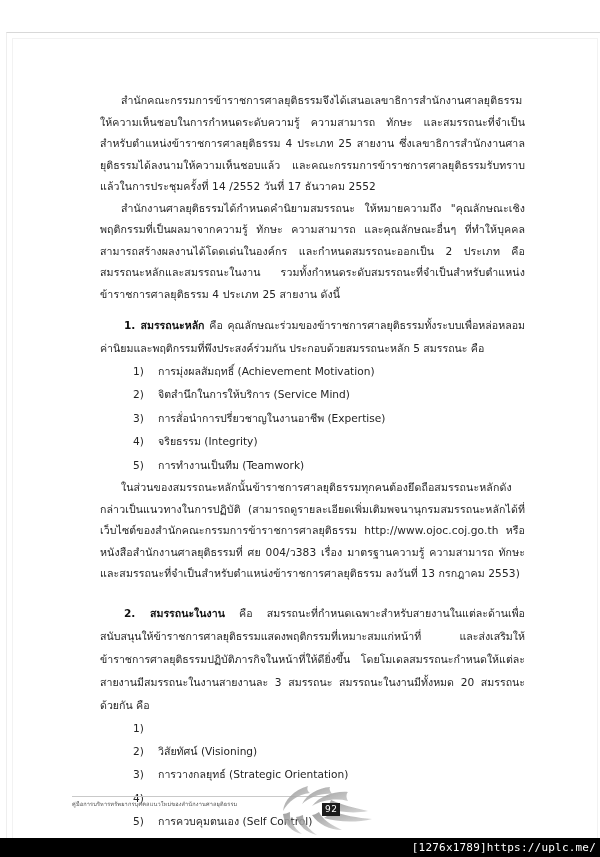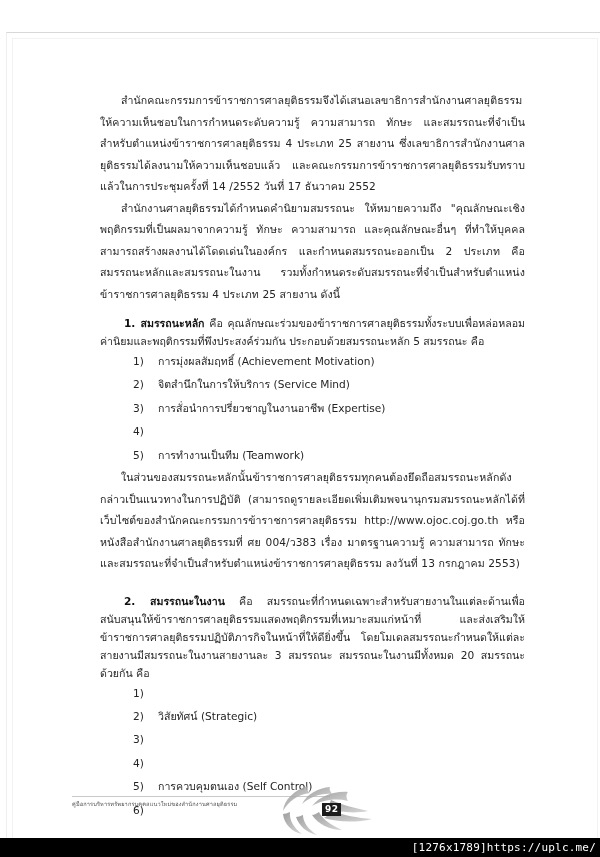--- a/index.html
+++ b/index.html
@@ -69,21 +69,21 @@
     letter-spacing: 0.1px;
     color: #242424;
   }
 
   .spacer-sm { height: 9px; }
   .spacer-md { height: 17px; }
 
   
   .section-para {
     font-size: 10.6px;
-    line-height: 18px;
+    line-height: 23px;
     text-align: justify;
     margin: 0;
     text-indent: 24px;
     color: #242424;
   }
   .section-para b,
   .sec-label {
     font-weight: bold;
     color: #101010;
   }
@@ -145,21 +145,21 @@
   }
   #page-number-badge {
     position: absolute;
     left: 310px;
     top: 13px;
     min-width: 18px;
     height: 13px;
     background: #1b1b1b;
     color: #ffffff;
     font-size: 9px;
-    font-weight: bold;
+    font-weight: normal;
     line-height: 13px;
     text-align: center;
     padding: 0 3px;
     box-sizing: border-box;
     letter-spacing: 0.4px;
   }
 
   
   #watermark-bar {
     position: absolute;
@@ -205,43 +205,45 @@
         <li>
             <span class="marker">2)</span>
             <span class="item-text">จิตสำนึกในการให้บริการ (Service Mind)</span>
           </li>
         <li>
             <span class="marker">3)</span>
             <span class="item-text">การสั่อนำการปรี่ยวชาญในงานอาชีพ (Expertise)</span>
           </li>
         <li>
             <span class="marker">4)</span>
+            <span class="item-text">จริยธรรม (Integrity)</span>
           </li>
         <li>
             <span class="marker">5)</span>
             <span class="item-text">การทำงานเป็นทีม (Teamwork)</span>
           </li>
       </ol>
 
       <p class="para">ในส่วนของสมรรถนะหลักนั้นข้าราชการศาลยุติธรรมทุกคนต้องยึดถือสมรรถนะหลักดังกล่าวเป็นแนวทางในการปฏิบัติ (สามารถดูรายละเอียดเพิ่มเติมพจนานุกรมสมรรถนะหลักได้ที่เว็บไซต์ของสำนักคณะกรรมการข้าราชการศาลยุติธรรม http://www.ojoc.coj.go.th หรือ หนังสือสำนักงานศาลยุติธรรมที่ ศย 004/ว383 เรื่อง มาตรฐานความรู้ ความสามารถ ทักษะและสมรรถนะที่จำเป็นสำหรับตำแหน่งข้าราชการศาลยุติธรรม ลงวันที่ 13 กรกฎาคม 2553)</p>
 
       <div class="spacer-md"></div>
 
       <p class="section-para"><span class="sec-label">2. สมรรถนะในงาน</span><span> คือ สมรรถนะที่กำหนดเฉพาะสำหรับสายงานในแต่ละด้านเพื่อสนับสนุนให้ข้าราชการศาลยุติธรรมแสดงพฤติกรรมที่เหมาะสมแก่หน้าที่ และส่งเสริมให้ข้าราชการศาลยุติธรรมปฏิบัติภารกิจในหน้าที่ให้ดียิ่งขึ้น โดยโมเดลสมรรถนะกำหนดให้แต่ละสายงานมีสมรรถนะในงานสายงานละ 3 สมรรถนะ สมรรถนะในงานมีทั้งหมด 20 สมรรถนะด้วยกัน คือ</span></p>
 
       <ol class="sub-list indent-b">
         <li>
             <span class="marker">1)</span>
           </li>
         <li>
             <span class="marker">2)</span>
-            <span class="item-text">วิสัยทัศน์ (Strategic)</span>
+            <span class="item-text">วิสัยทัศน์ (Visioning)</span>
           </li>
         <li>
             <span class="marker">3)</span>
+            <span class="item-text">การวางกลยุทธ์ (Strategic Orientation)</span>
           </li>
         <li>
             <span class="marker">4)</span>
           </li>
         <li>
             <span class="marker">5)</span>
             <span class="item-text">การควบคุมตนเอง (Self Control)</span>
           </li>
         <li>
             <span class="marker">6)</span>

